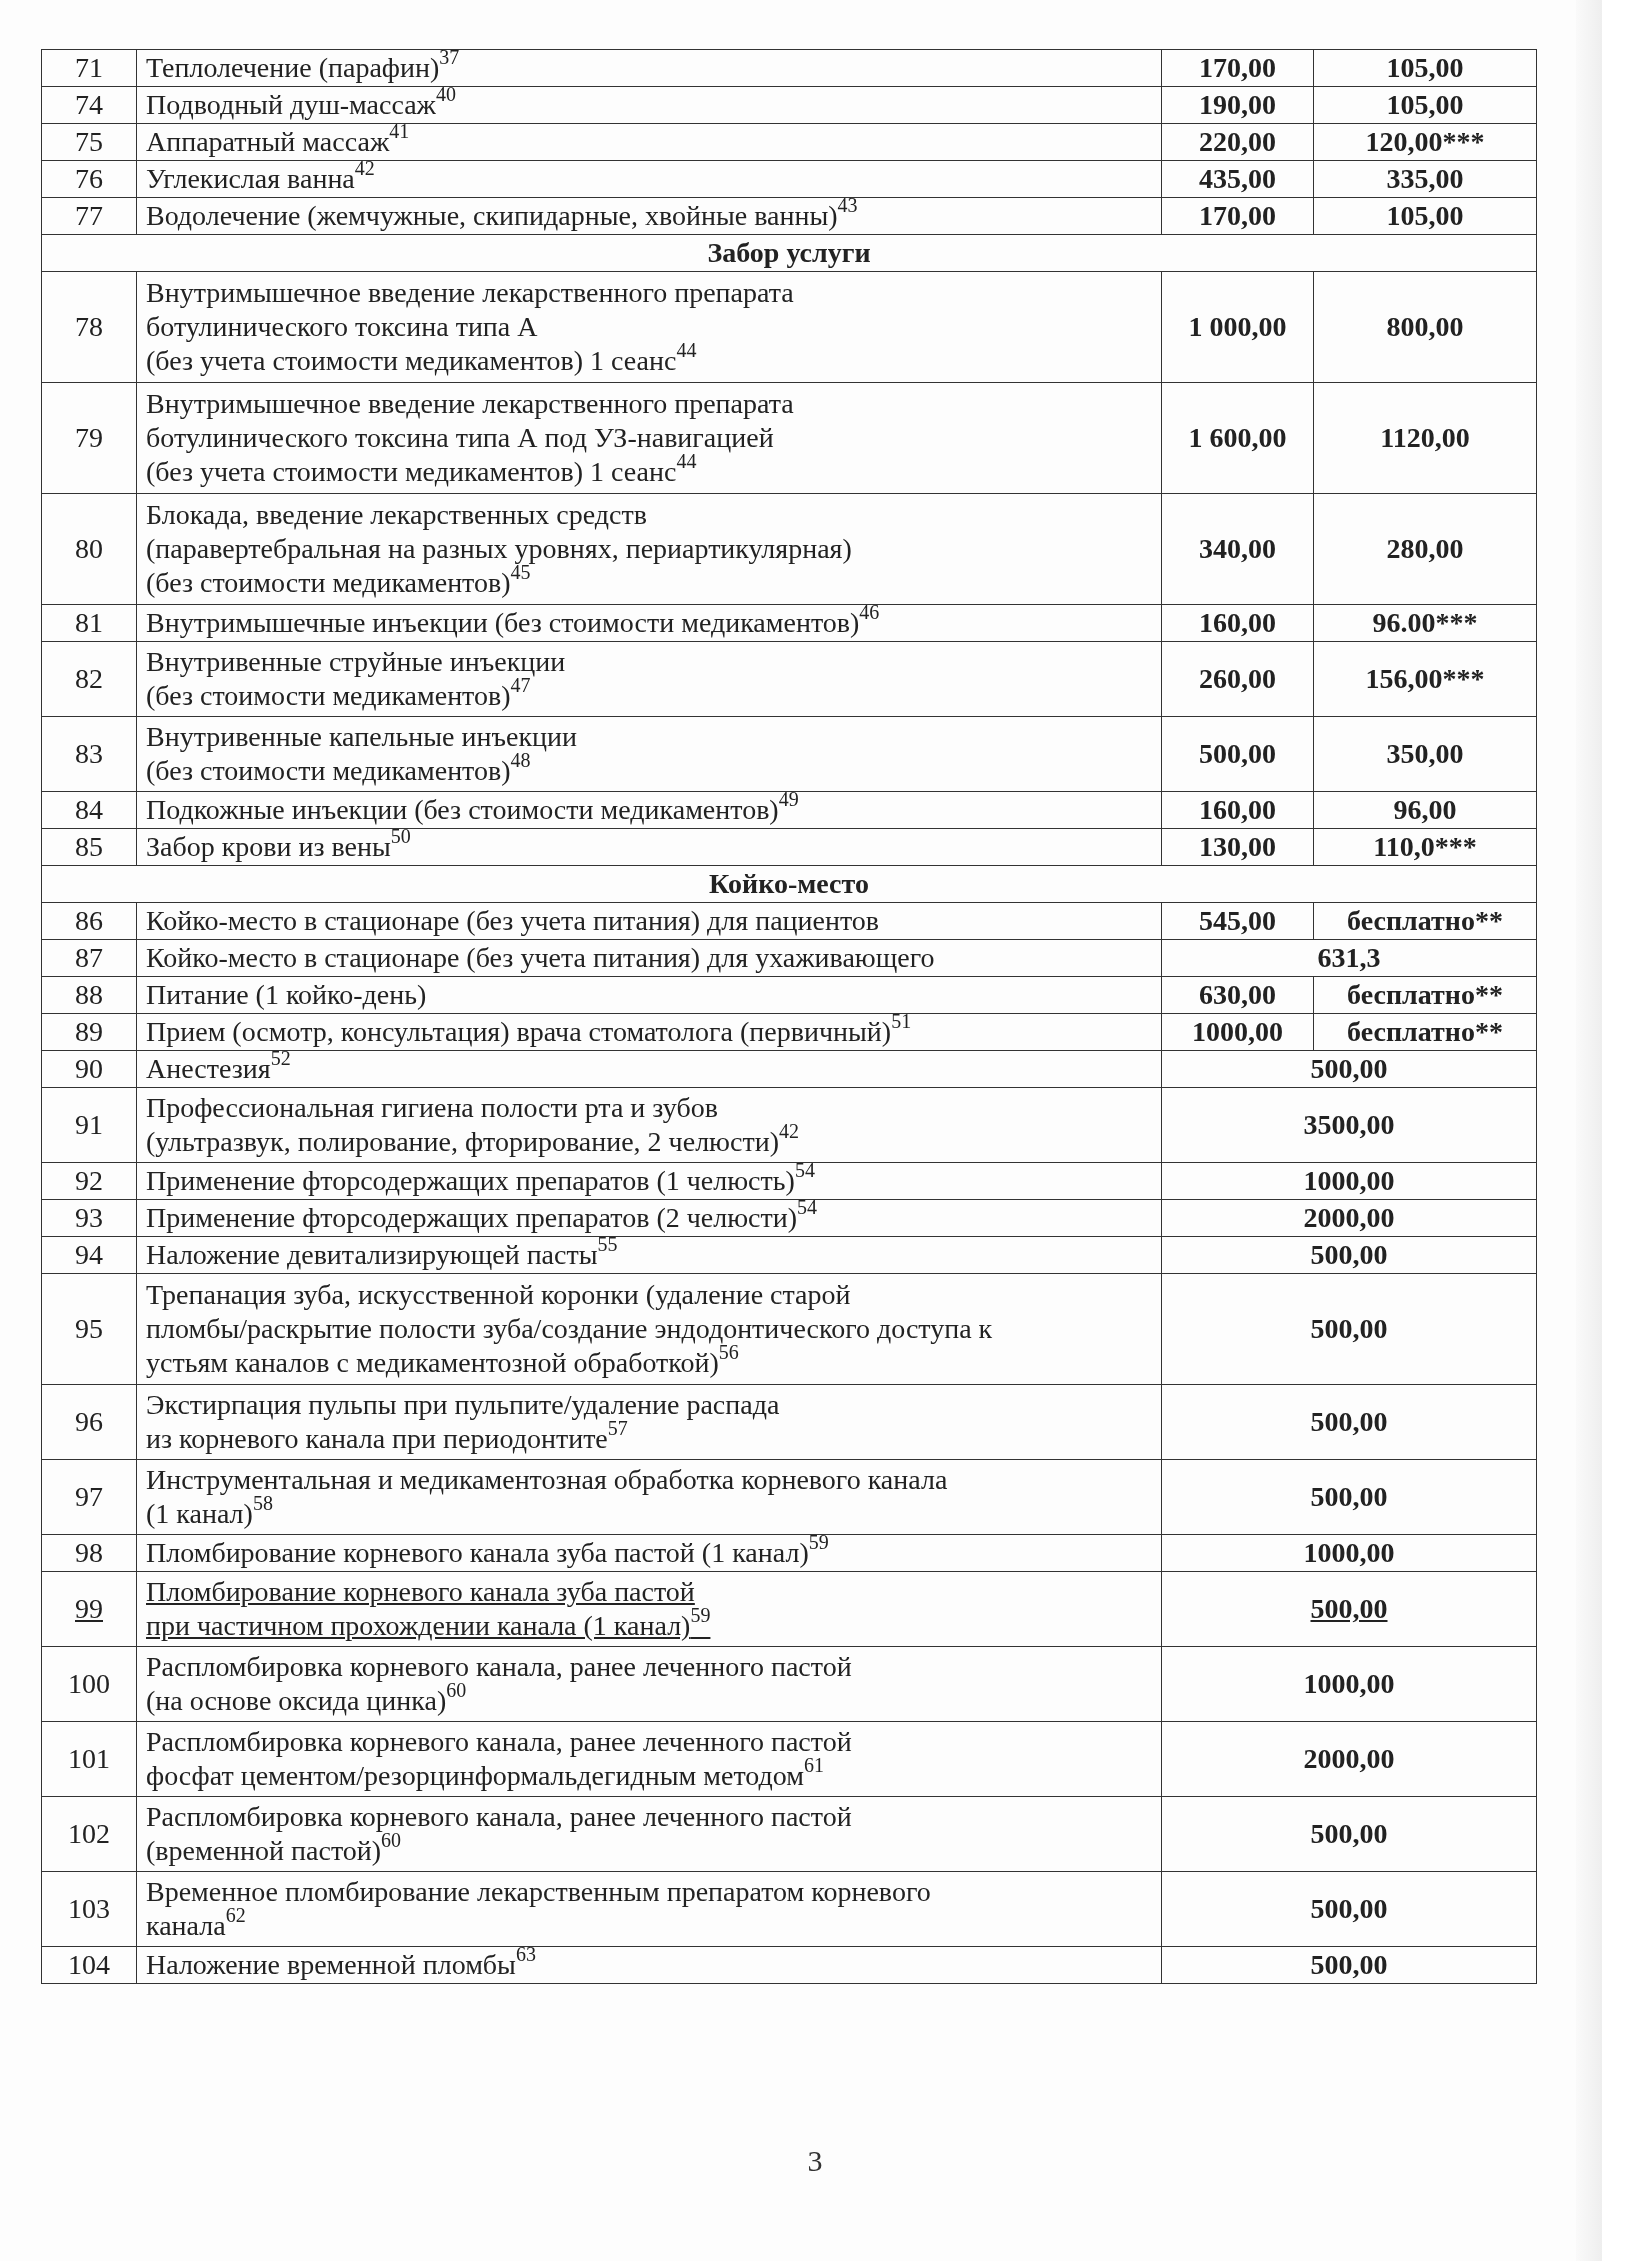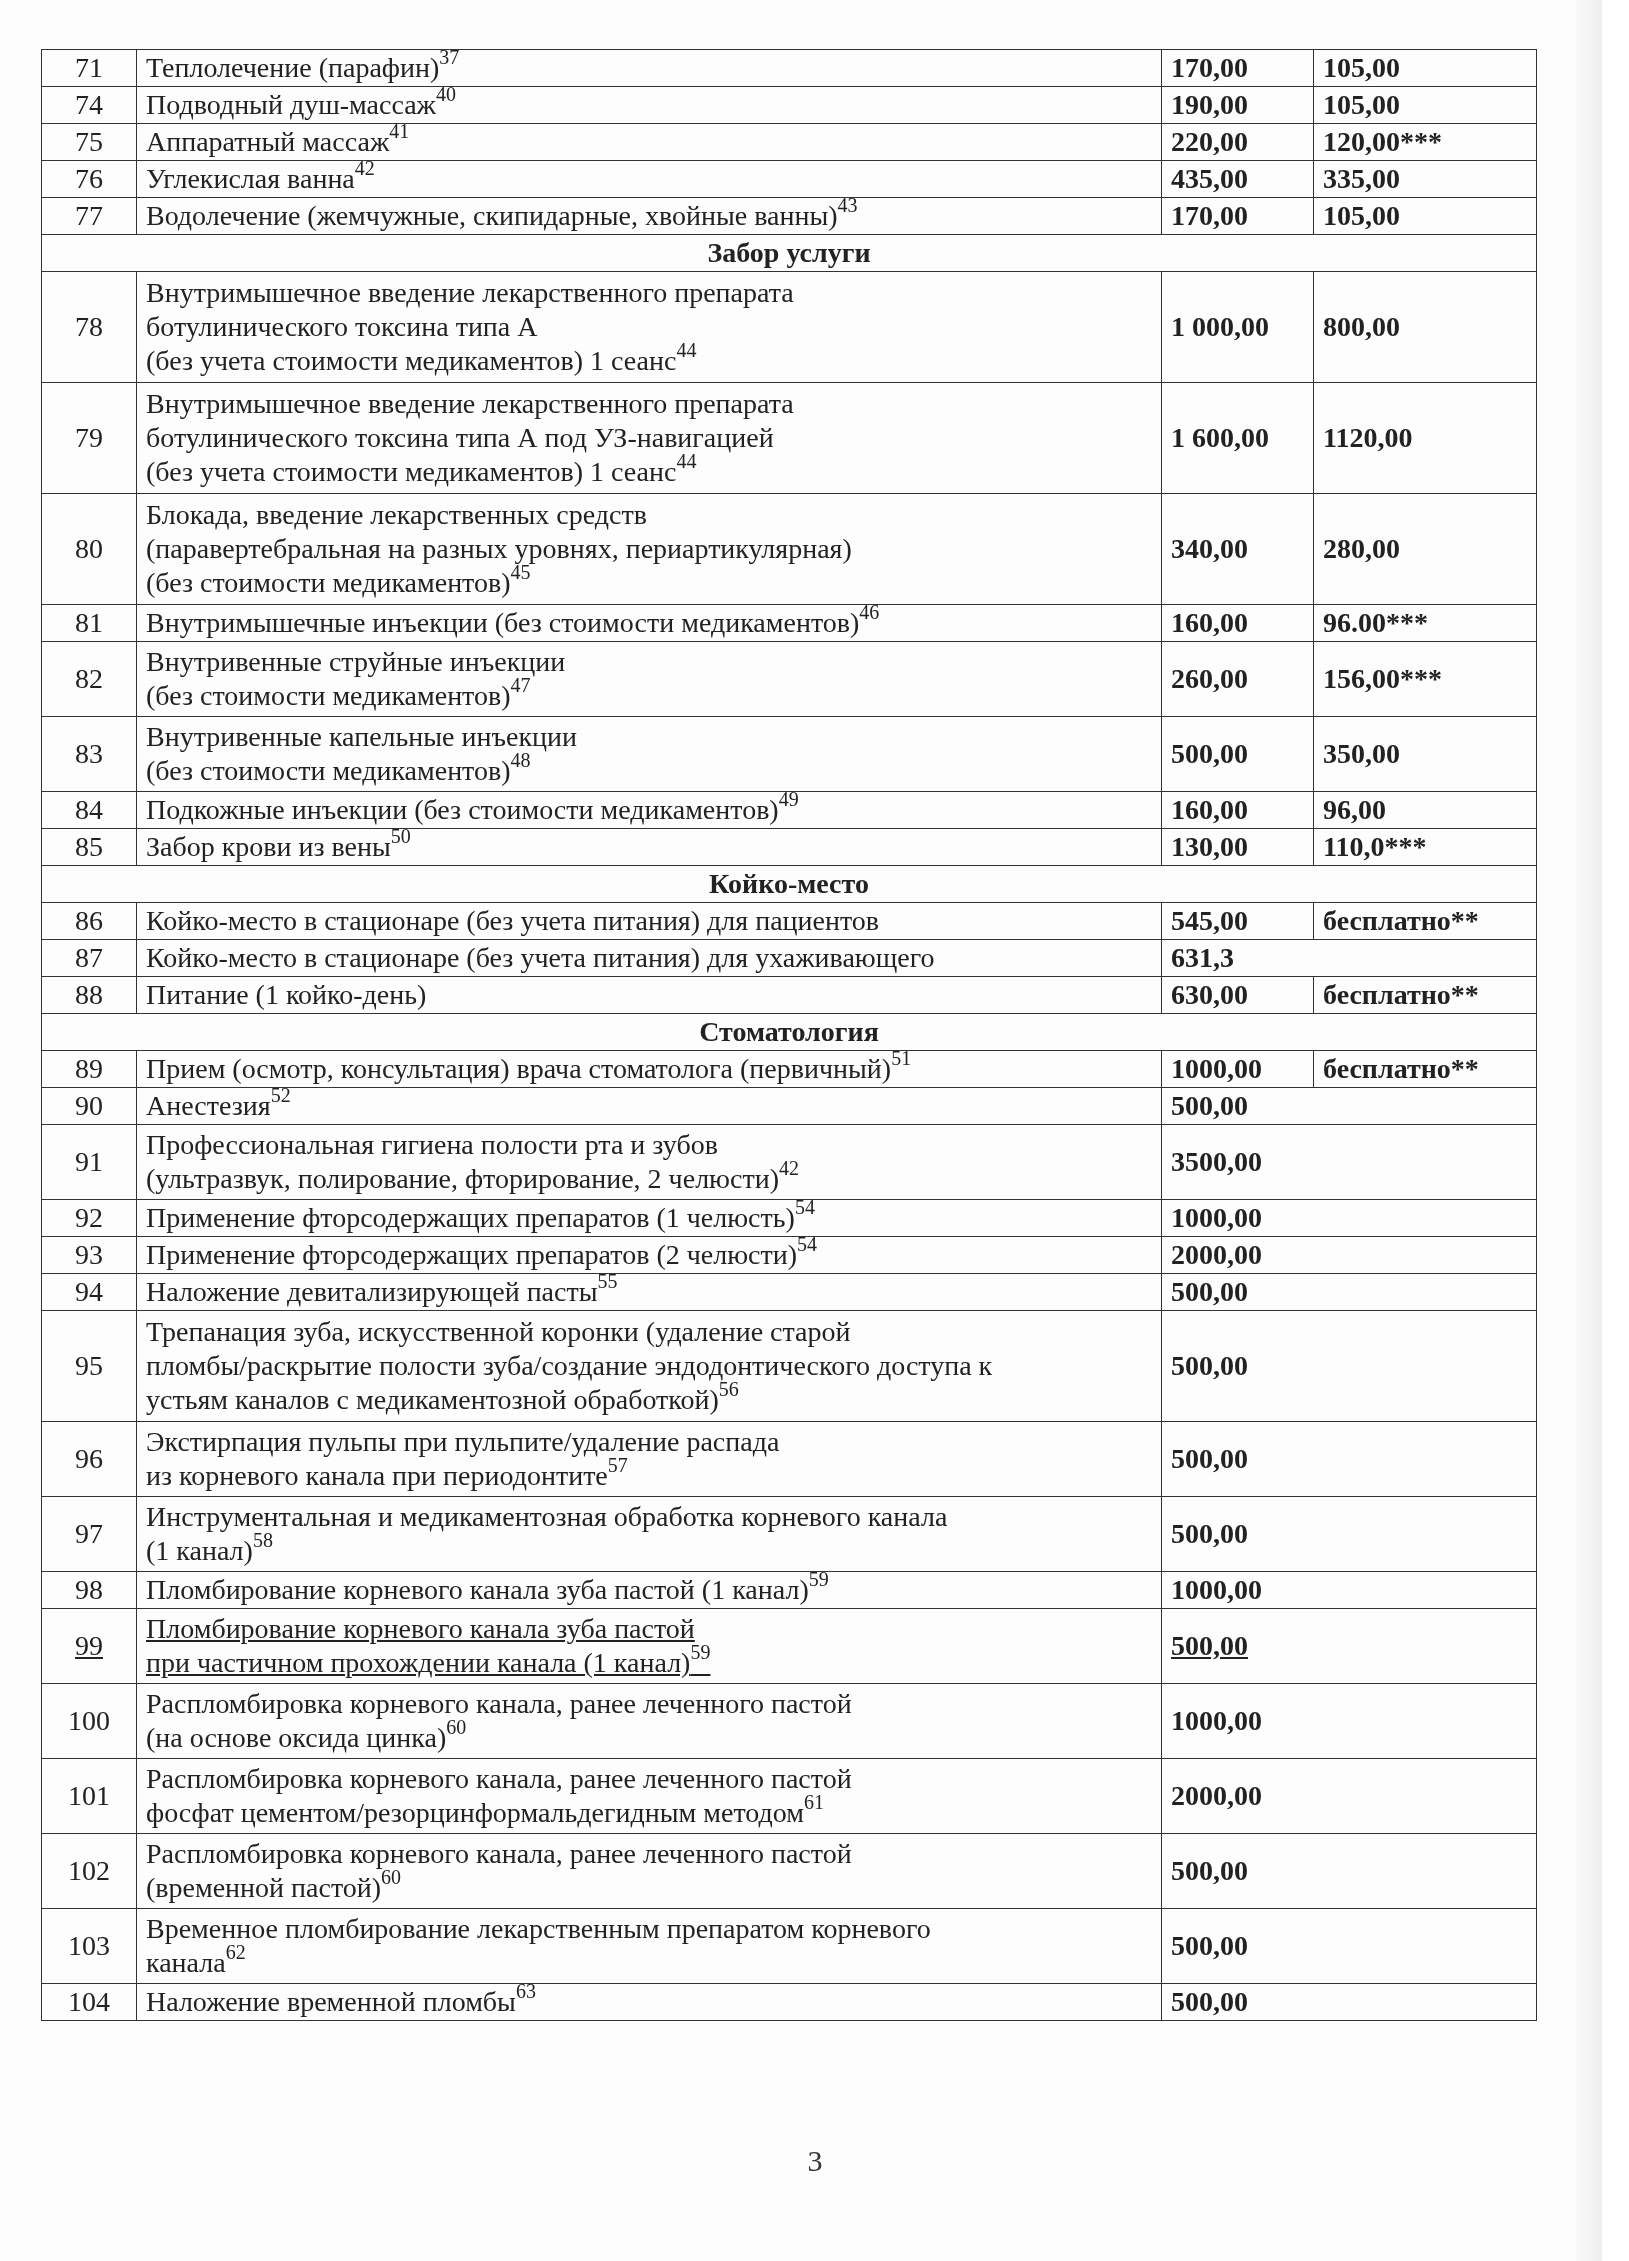--- a/index.html
+++ b/index.html
@@ -11,21 +11,21 @@
   table.price { position: absolute; left: 41px; top: 49px; width: 1495px;
                 border-collapse: collapse; table-layout: fixed; }
   table.price td { border: 1.9px solid #333; padding: 0 9px; font-size: 28px; line-height: 34px;
                    vertical-align: middle; }
   col.c-num { width: 95px; }
   col.c-desc { width: 1025px; }
   col.c-p1 { width: 152px; }
   col.c-p2 { width: 223px; }
   td.num { text-align: center; padding: 0; }
   td.desc { text-align: left; }
-  td.price1, td.price2, td.merged { font-weight: bold; font-size: 29px; }
+  td.price1, td.price2, td.merged { text-align: center; font-weight: bold; font-size: 29px; }
   td.section { text-align: center; font-weight: bold; font-size: 30px; }
   sup { font-size: 20px; line-height: 0; position: relative; top: -2.6px; vertical-align: super; }
   .desc-line { display: block; }
   .page-number { position: absolute; left: 0; width: 1630px; top: 2144px; text-align: center;
                  font-size: 30px; color: #333; }
 </style>
 </head>
 <body>
 
 <div class="page">
@@ -173,23 +173,20 @@
         </tr>
         <tr style="height: 37px;">
           <td class="num">88</td>
           <td class="desc">
             <span class="desc-line"><span>Питание (1 койко-день)</span></span>
           </td>
           <td class="price1">630,00</td>
           <td class="price2">бесплатно**</td>
         </tr>
         <tr style="height: 37px;">
-          <td colspan="4" class="section">Стоматология</td>
-        </tr>
-        <tr style="height: 37px;">
           <td class="num">89</td>
           <td class="desc">
             <span class="desc-line"><span>Прием (осмотр, консультация) врача стоматолога (первичный)</span><sup>51</sup></span>
           </td>
           <td class="price1">1000,00</td>
           <td class="price2">бесплатно**</td>
         </tr>
         <tr style="height: 37px;">
           <td class="num">90</td>
           <td class="desc">

